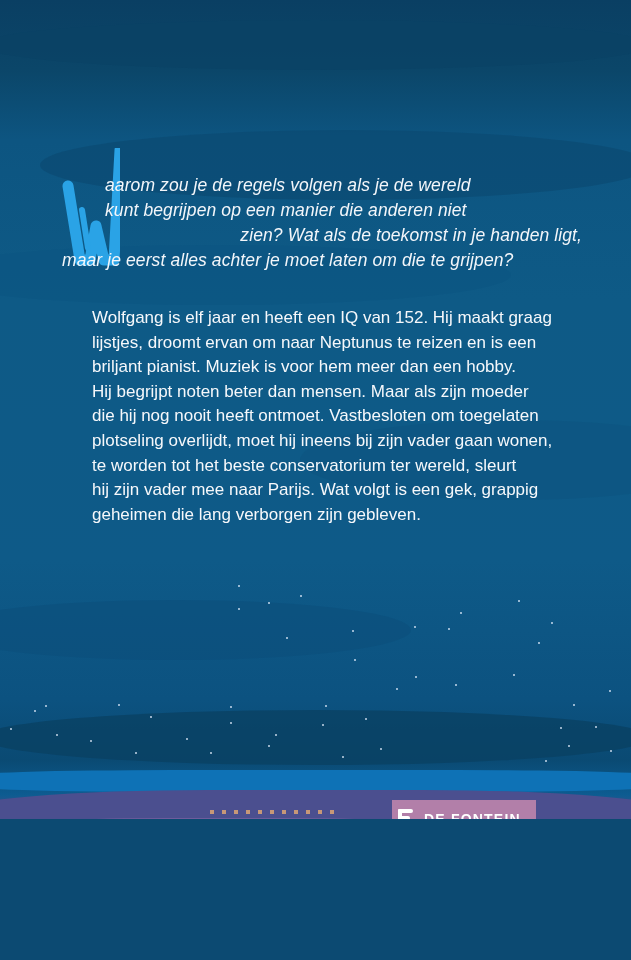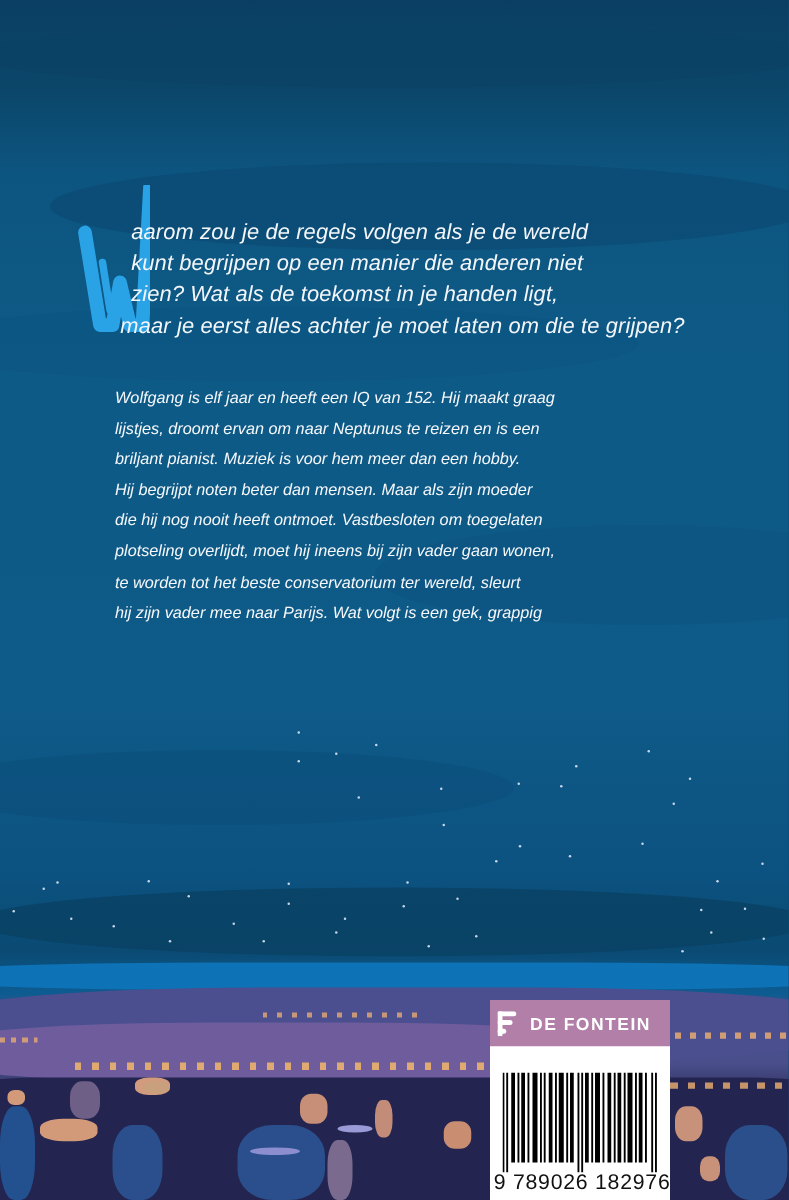--- a/index.html
+++ b/index.html
@@ -1,29 +1,29 @@
 <!DOCTYPE html>
 <html><head>
 <meta charset="utf-8">
 <style>
   html, body { margin:0; padding:0; }
   body { width:631px; height:960px; overflow:hidden; background:#0c4a72; }
-  .cover { position:relative; width:631px; height:960px; overflow:hidden;
+  .cover { position:relative; width:631px; height:819px; overflow:hidden;
     background: linear-gradient(180deg,#0a3f63 0px,#0b4669 70px,#0d5581 140px,#0e5a86 300px,#0e5a88 560px,#0c5280 700px,#0a4a73 760px,#0d5c91 795px,#3f4f8a 810px,#4a4f8c 850px,#2d2e5a 880px,#1e2250 960px);
     font-family:"Liberation Sans", sans-serif; }
   .band { position:absolute; left:-20px; right:-20px; border-radius:50%; }
   .star { position:absolute; width:2px; height:2px; background:#e6f0ff; border-radius:50%; opacity:.85; }
   .blob { position:absolute; border-radius:40%; }
   .intro { position:absolute; left:62px; top:173px; width:520px; color:#f3f6fa;
     font-style:italic; font-size:17.5px; line-height:25px; letter-spacing:0.1px; }
   .intro .line { display:block; white-space:nowrap; }
   .intro .indent { padding-left:40px; }
   .dropcap { position:absolute; left:62px; top:148px; width:58px; height:120px; }
   .body-text { position:absolute; left:92px; top:306px; width:520px; color:#f6f8fb;
-    font-size:13px; line-height:24.6px;font-style:italic; }
+    font-size:17px; line-height:24.6px; }
   .body-text .line { display:block; white-space:nowrap; }
   .barcode-box { position:absolute; left:392px; top:800px; width:144px; height:160px; background:#fff; }
   .publisher { height:37px; background:#b27fa9; display:flex; align-items:center; padding-left:6px; gap:10px; }
   .publisher-name { color:#fff; font-weight:bold; font-size:14px; letter-spacing:1.2px; }
   .bars { position:absolute; left:10px; top:58px; width:124px; height:80px; display:flex; align-items:stretch; }
   .isbn { position:absolute; left:3px; top:136px; font-family:"Liberation Sans", sans-serif; font-size:17px; color:#111; letter-spacing:0.6px; white-space:nowrap; }
 </style>
 </head>
 <body>
 
@@ -109,33 +109,34 @@
   <div class="star" style="left:545px;top:760px;"></div>
 
   <svg class="dropcap" viewBox="0 0 58 120">
     <path d="M6 38 L18 112 L28 112 L34 78 L42 112 L52 112 L58 2" fill="none" stroke="#2aa3e6" stroke-width="11" stroke-linecap="round" stroke-linejoin="round"></path>
     <path d="M20 62 L26 100" stroke="#2aa3e6" stroke-width="6" stroke-linecap="round"></path>
   </svg>
 
   <div class="intro">
     <span class="line indent" style="padding-left:43px;">aarom zou je de regels volgen als je de wereld</span>
     <span class="line indent" style="padding-left:43px;">kunt begrijpen op een manier die anderen niet</span>
-    <span class="line indent" style="padding-left:43px;">zien? Wat als de toekomst in je handen ligt,</span>
-    <span class="line" style="padding-left:0;text-align:center;">maar je eerst alles achter je moet laten om die te grijpen?</span>
+    <span class="line indent" style="padding-left:43px;text-align:right;">zien? Wat als de toekomst in je handen ligt,</span>
+    <span class="line" style="padding-left:0;">maar je eerst alles achter je moet laten om die te grijpen?</span>
   </div>
 
   <div class="body-text">
     <span class="line">Wolfgang is elf jaar en heeft een IQ van 152. Hij maakt graag</span>
     <span class="line">lijstjes, droomt ervan om naar Neptunus te reizen en is een</span>
     <span class="line">briljant pianist. Muziek is voor hem meer dan een hobby.</span>
     <span class="line">Hij begrijpt noten beter dan mensen. Maar als zijn moeder</span>
     <span class="line">die hij nog nooit heeft ontmoet. Vastbesloten om toegelaten</span>
     <span class="line">plotseling overlijdt, moet hij ineens bij zijn vader gaan wonen,</span>
     <span class="line">te worden tot het beste conservatorium ter wereld, sleurt</span>
     <span class="line">hij zijn vader mee naar Parijs. Wat volgt is een gek, grappig</span>
+    <span class="line">geheimen die lang verborgen zijn gebleven.</span>
   </div>
 
   <div class="barcode-box">
     <div class="publisher">
       <svg width="16" height="20" viewBox="0 0 16 20">
         <rect x="0" y="0" width="15" height="4" rx="2" fill="#fff"></rect>
         <rect x="0" y="7" width="12" height="4" rx="2" fill="#fff"></rect>
         <rect x="0" y="14" width="7" height="4" rx="2" fill="#fff"></rect>
         <rect x="0" y="0" width="4" height="20" rx="1" fill="#fff"></rect>
       </svg>

